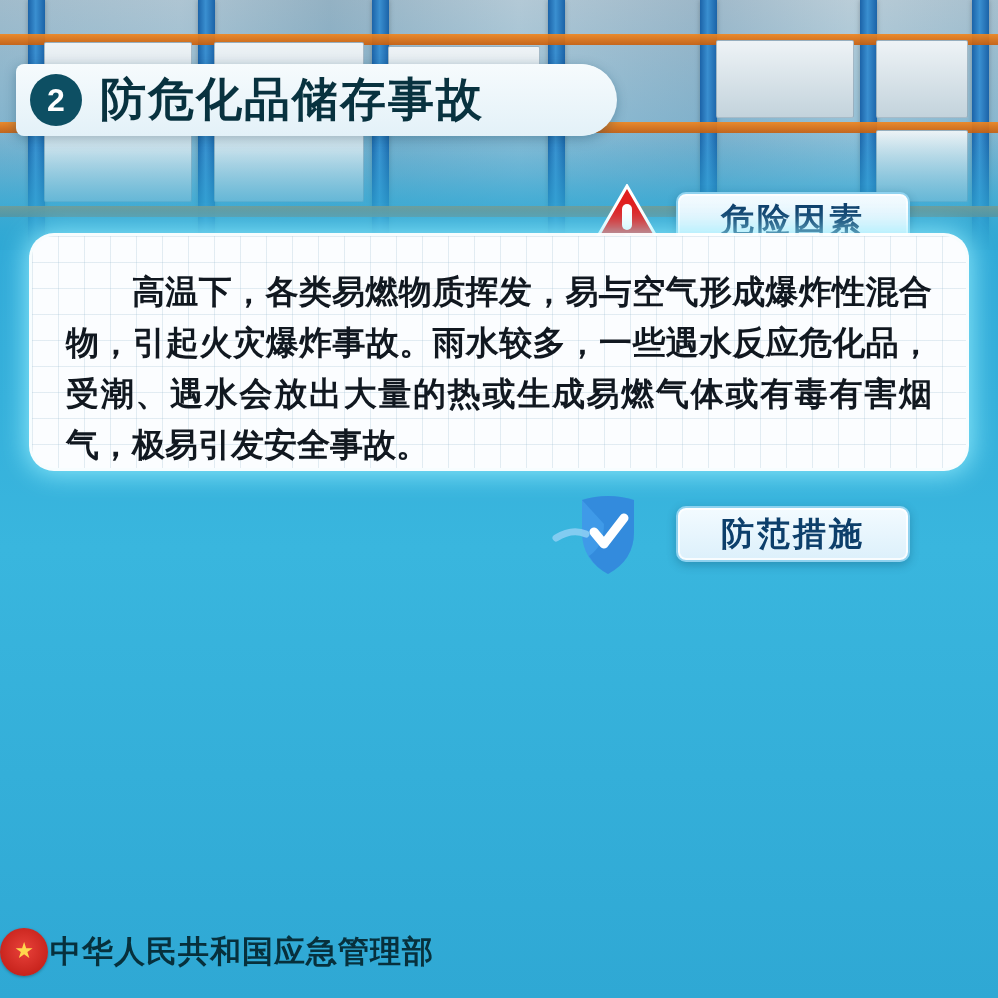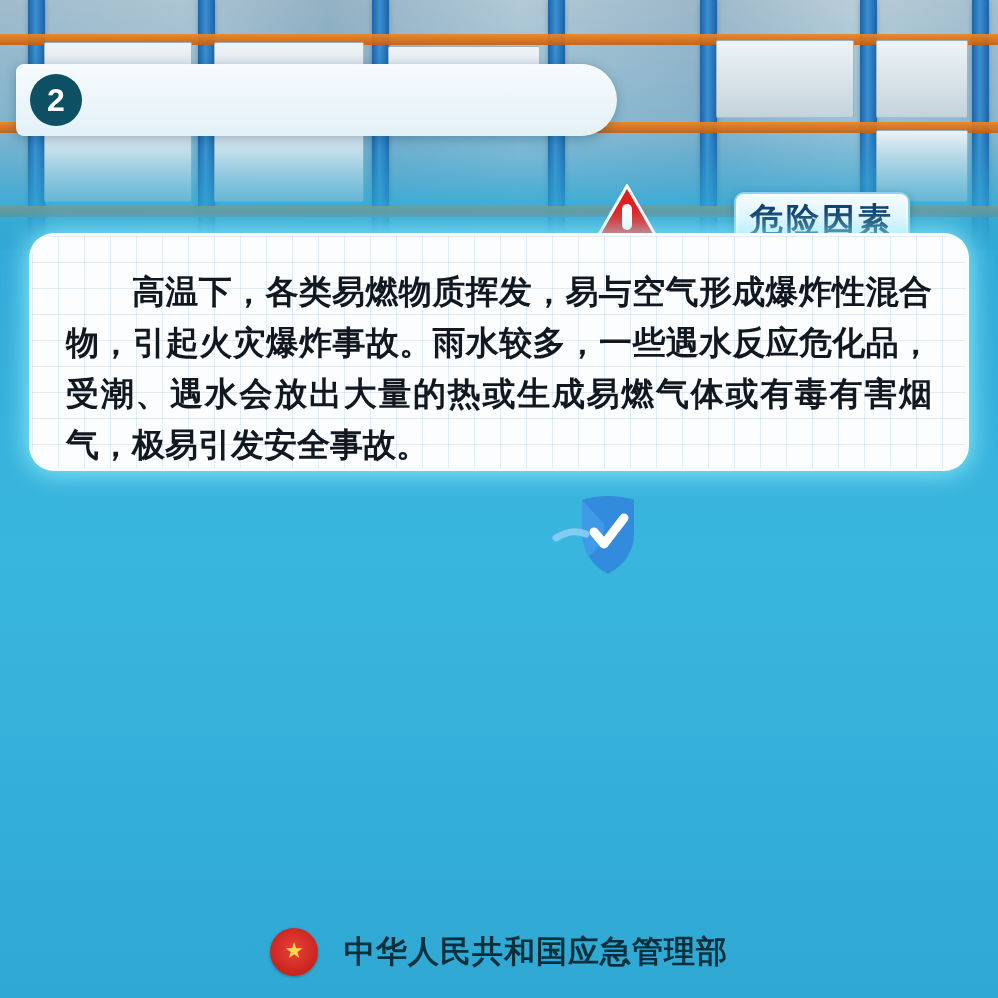--- a/index.html
+++ b/index.html
@@ -95,21 +95,21 @@
     text-indent: 2em;
     text-align: justify;
     font-family: "DejaVu Sans", "Liberation Sans", sans-serif;
     font-weight: 600;
   }
 
   
   .label {
     position: absolute;
     display: flex; align-items: center; justify-content: center;
-    height: 56px; padding: 0 14px;
+    height: 56px; padding: 0 43px;
     border-radius: 10px;
     background: linear-gradient(180deg,#f3fbff,#dcf0fb);
     border: 2px solid #8fd2ef;
     box-shadow: 0 3px 10px rgba(10,60,90,.3), inset 0 0 0 2px rgba(255,255,255,.8);
     color: #0d3f6b; font-size: 33px; font-weight: 700; letter-spacing: 3px;
     white-space: nowrap;
     font-family: "DejaVu Sans", "Liberation Sans", sans-serif;
   }
   #label-hazard { right: 88px; top: 192px; }
   #label-measures { right: 88px; top: 506px; }
@@ -124,22 +124,22 @@
   
   .shield-icon {
     position: absolute; left: 552px; top: 494px;
     width: 106px; height: 82px;
   }
   .shield-icon svg { display: block; }
 
   
   .footer {
     position: absolute; left: 0; right: 0; bottom: 22px;
-    display: flex; align-items: center; justify-content: center;
-    gap: 26px;
+    display: flex; align-items: center; 
+    gap: 2px;
   }
   .emblem {
     width: 48px; height: 48px; border-radius: 50%;
     background: radial-gradient(circle at 50% 45%, #e8413a 0%, #c8241d 70%, #a8140f 100%);
     position: relative; flex: 0 0 auto;
     box-shadow: 0 1px 3px rgba(0,0,0,.3);
   }
   .emblem::before {
     content: "★"; position: absolute; left: 0; right: 0; top: 50%;
     transform: translateY(-55%);
@@ -177,20 +177,21 @@
     <div class="box" style="left:716px;top:40px;width:138px;height:78px"></div>
     <div class="box" style="left:876px;top:40px;width:92px;height:78px"></div>
     <div class="box" style="left:44px;top:132px;width:148px;height:70px"></div>
     <div class="box" style="left:214px;top:132px;width:150px;height:70px"></div>
     <div class="box" style="left:876px;top:130px;width:92px;height:72px"></div>
     <div class="haze"></div>
   </div>
 
   <div class="title-bar">
     <div class="num-badge">2</div>
+    <div class="title-text">防危化品储存事故</div>
   </div>
 
   <div class="warn-icon">
     <svg width="78" height="70" viewBox="0 0 78 70">
       <path d="M39 2 L76 66 Q78 70 73 70 L5 70 Q0 70 2 66 Z" fill="#e01f1f" stroke="#ffffff" stroke-width="3"></path>
       <rect x="34" y="20" width="10" height="26" rx="5" fill="#ffffff"></rect>
       <circle cx="39" cy="56" r="5.5" fill="#ffffff"></circle>
     </svg>
   </div>
 
@@ -202,20 +203,21 @@
 
   <div class="shield-icon">
     <svg width="106" height="82" viewBox="0 0 106 82">
       <path d="M30 6 Q56 -2 82 6 L82 38 Q82 66 56 80 Q30 66 30 38 Z" fill="#3f9ae8"></path>
       <path d="M30 6 Q56 -2 82 6 L82 38 Q82 66 56 80 Q44 74 37 62 Q52 52 52 30 Z" fill="#2a7fd4" opacity=".55"></path>
       <path d="M42 38 L52 50 L72 24" fill="none" stroke="#ffffff" stroke-width="9" stroke-linecap="round" stroke-linejoin="round"></path>
       <path d="M4 44 Q20 34 34 40" fill="none" stroke="#8fd0f5" stroke-width="7" stroke-linecap="round" opacity=".85"></path>
     </svg>
   </div>
 
+  <div class="label" id="label-measures">防范措施</div>
 
 
   <div class="footer">
     <div class="emblem"></div>
     <div class="footer-txt">
       <div class="footer-cn">中华人民共和国应急管理部</div>
     </div>
   </div>
 
 </div>

